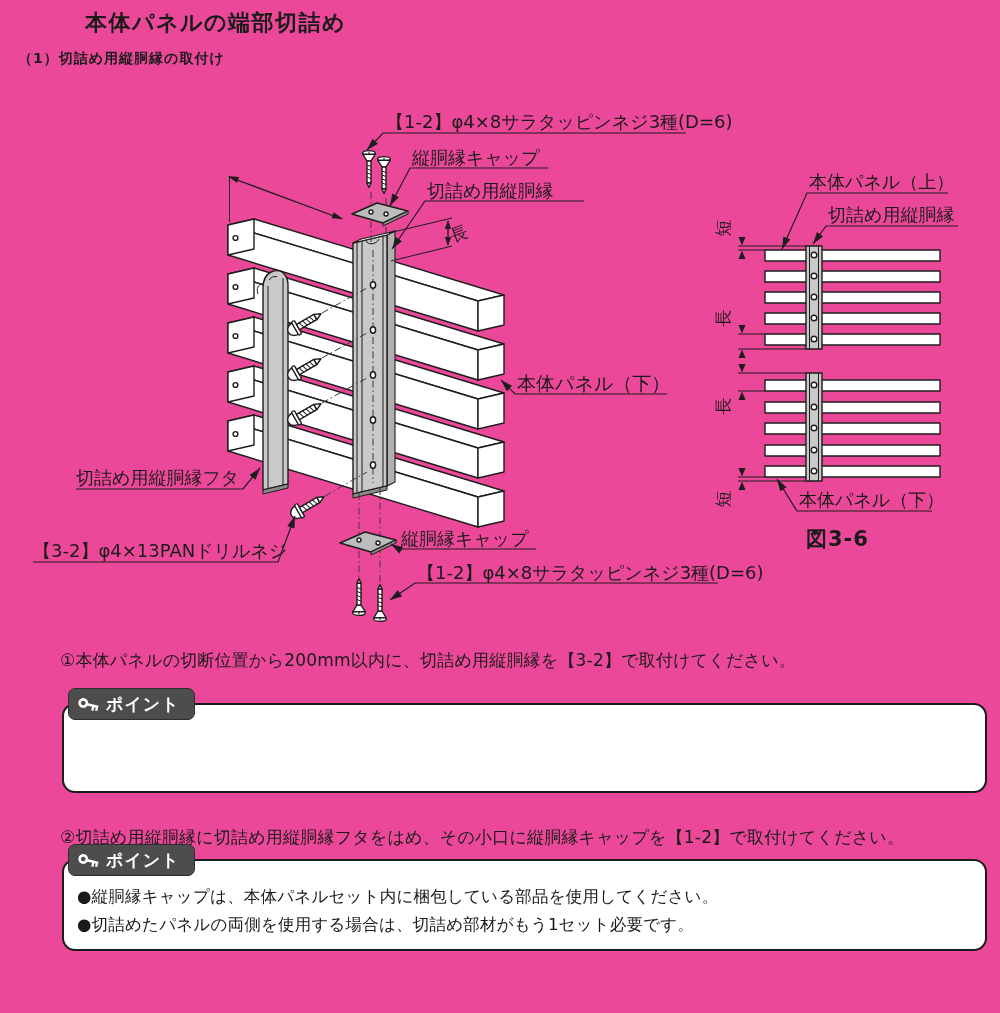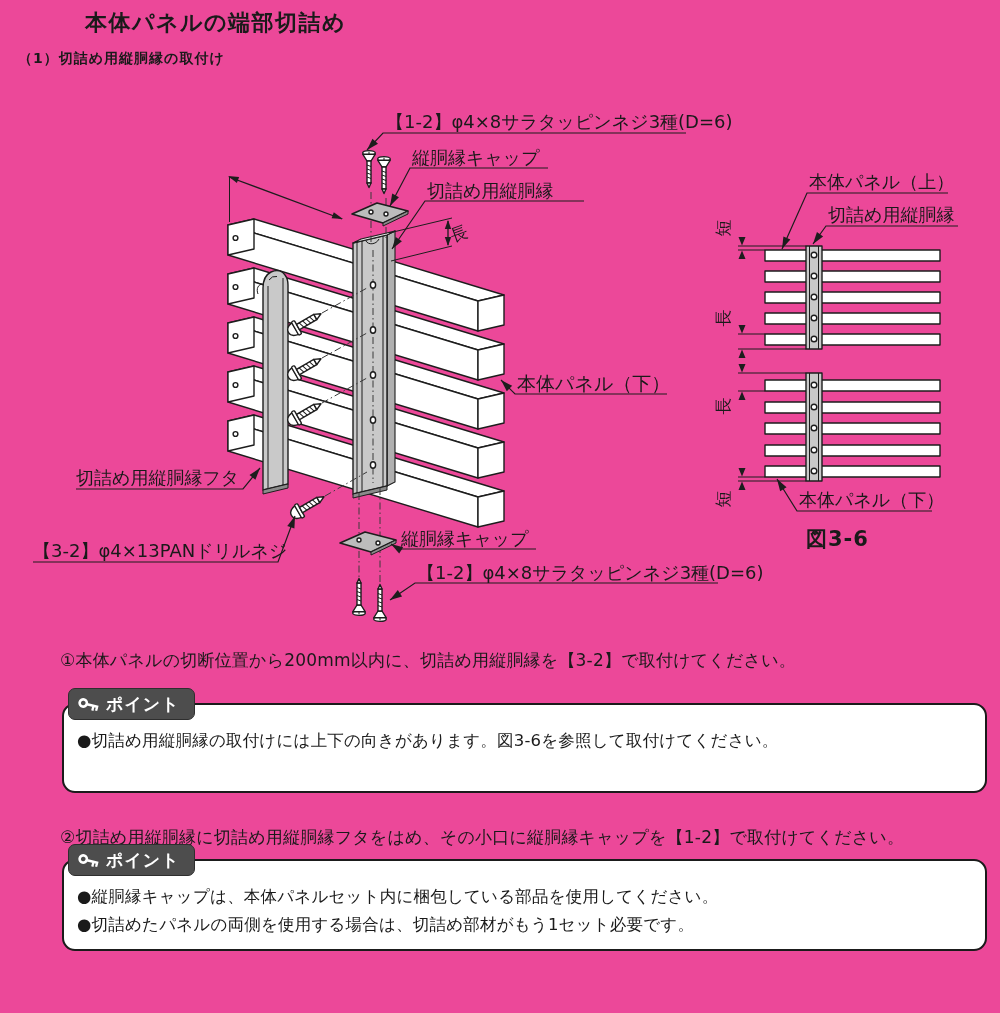--- a/index.html
+++ b/index.html
@@ -293,21 +293,20 @@
         <g transform="rotate(14 5 8)">
           <circle cx="5" cy="7" r="3.6" fill="none" stroke="#ffffff" stroke-width="2.6"></circle>
           <rect x="8" y="5.9" width="12.5" height="2.6" fill="#ffffff"></rect>
           <rect x="14.5" y="8" width="2.3" height="4.2" fill="#ffffff"></rect>
           <rect x="18.2" y="8" width="2.3" height="3.4" fill="#ffffff"></rect>
         </g>
       </svg>
       <span>ポイント</span>
     </div>
     <div class="point-lines">
-      <div>●切詰め用縦胴縁の取付けには上下の向きがあります。図3-6を参照して取付けてください。</div>
     </div>
   </div>
 
   <div class="step step2">②切詰め用縦胴縁に切詰め用縦胴縁フタをはめ、その小口に縦胴縁キャップを【1-2】で取付けてください。</div>
 
   <div class="point-box pb2">
     <div class="point-badge">
       <svg width="23" height="17" viewBox="0 0 23 17">
         <g transform="rotate(14 5 8)">
           <circle cx="5" cy="7" r="3.6" fill="none" stroke="#ffffff" stroke-width="2.6"></circle>

